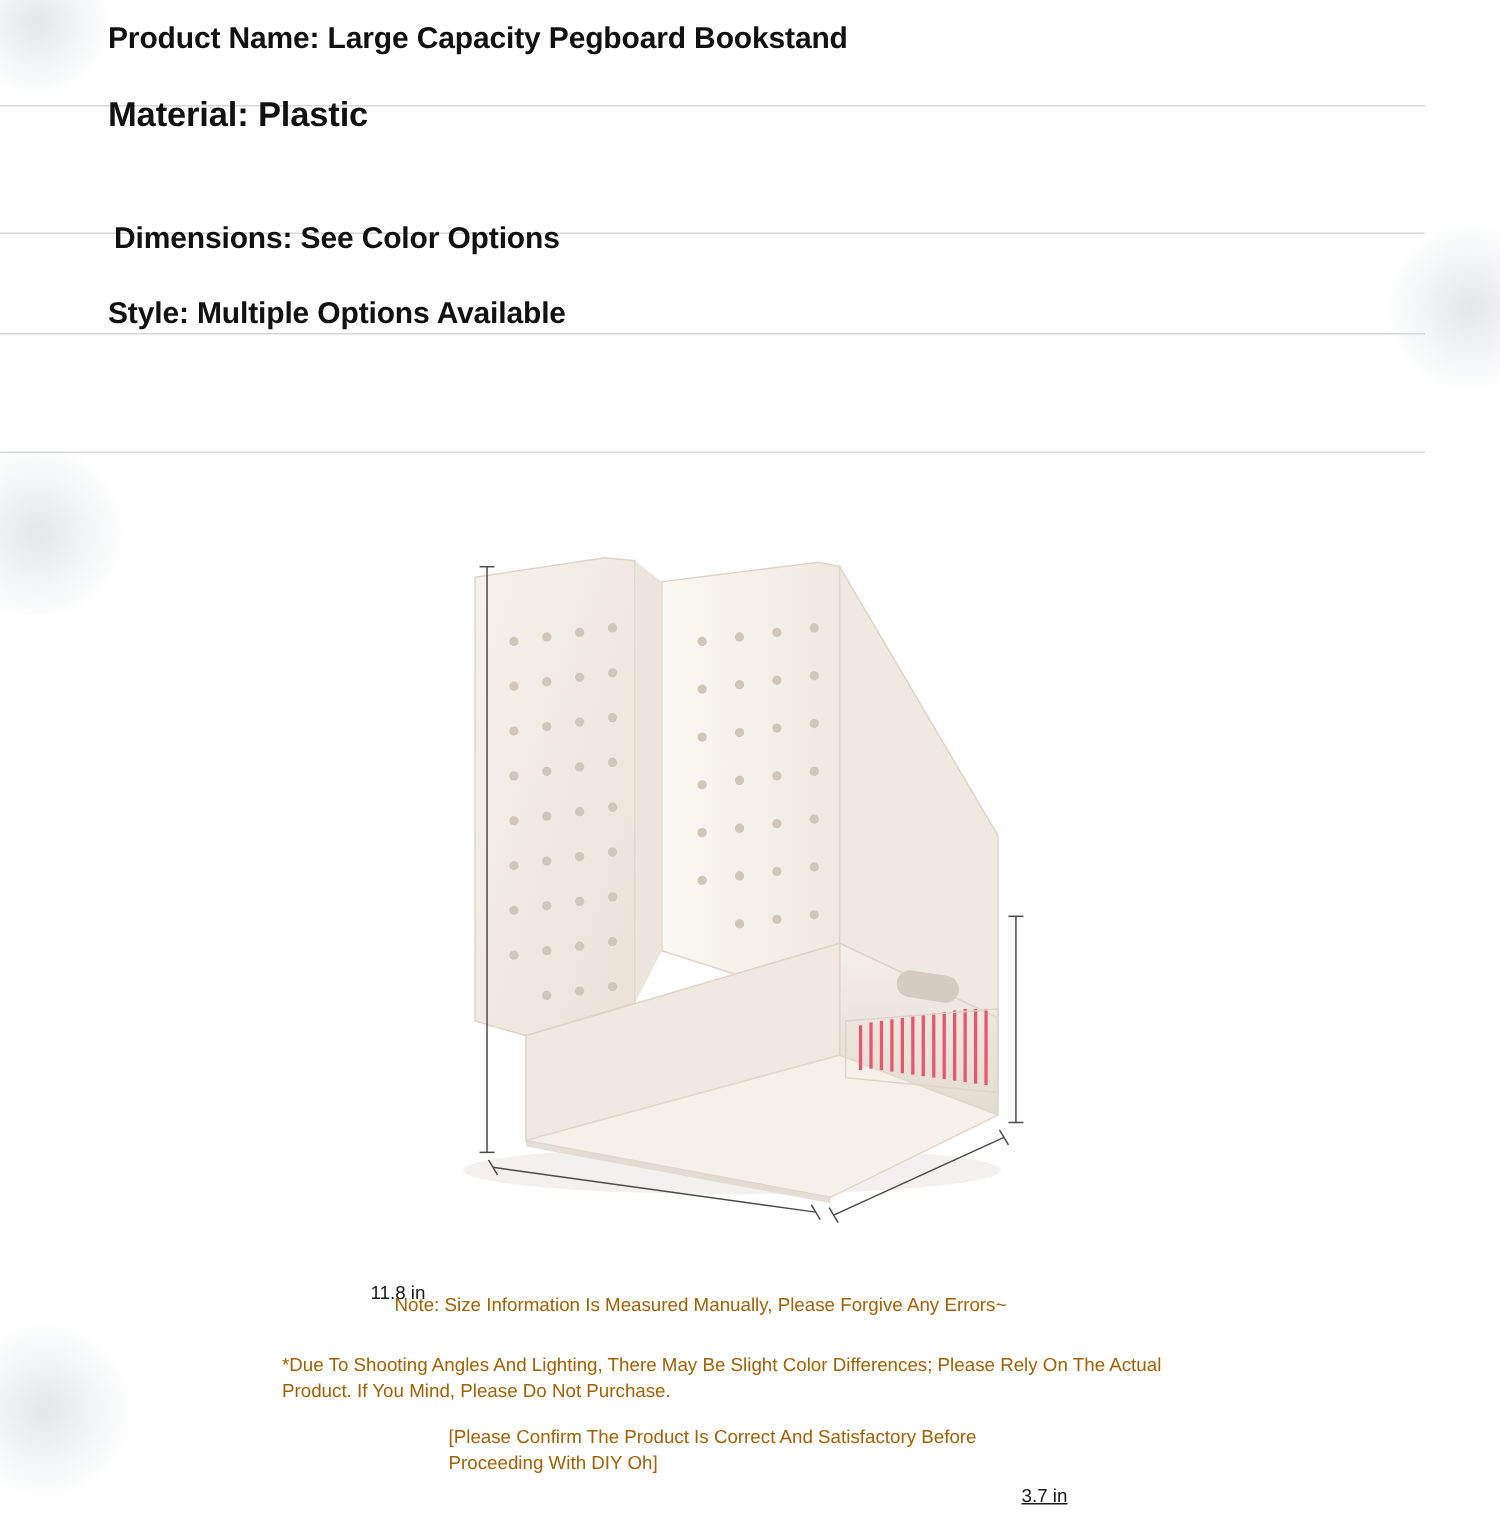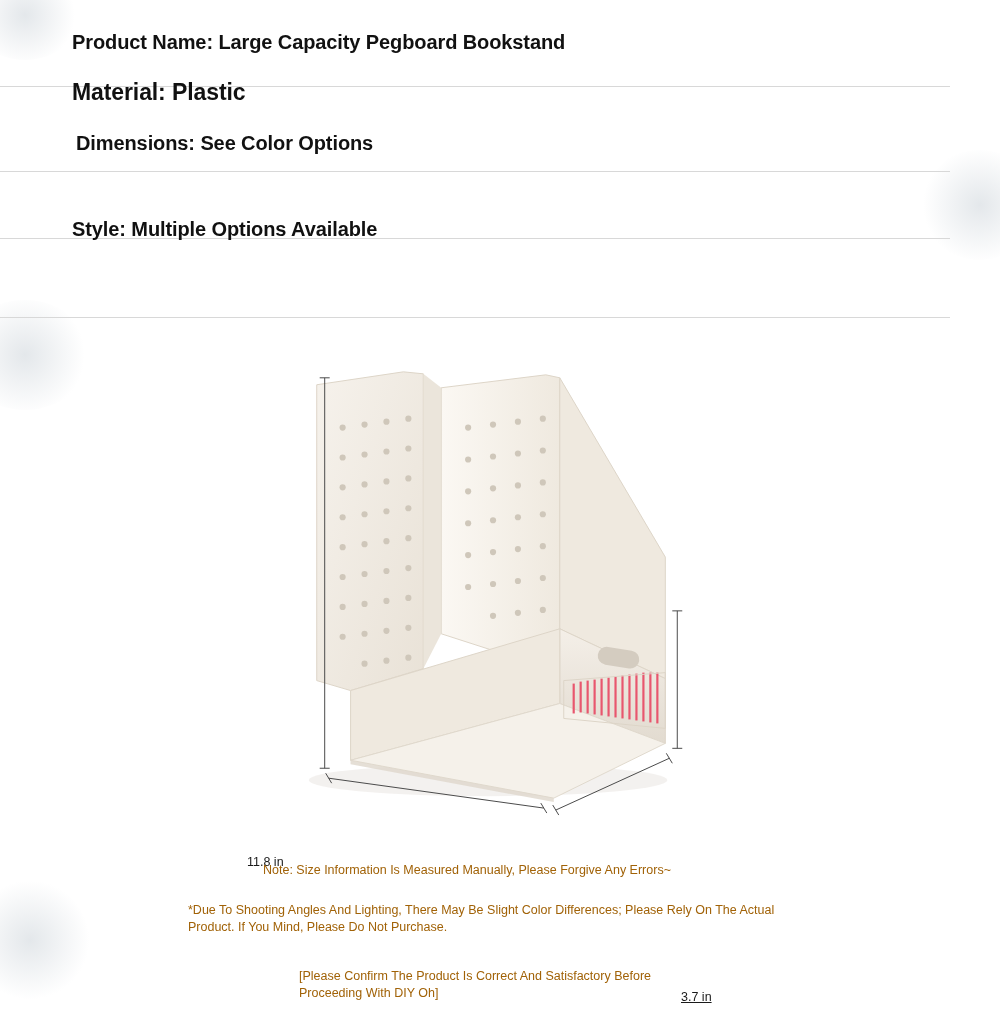--- a/index.html
+++ b/index.html
@@ -13,42 +13,42 @@
     position: relative;
     font-family: "Liberation Sans", sans-serif;
     color: #111111;
     overflow: hidden;
   }
 
   
   .spec-list {
     position: absolute;
     left: 0;
-    top: 16px;
+    top: 0;
     width: 920px;
   }
   .spec-row {
     position: relative;
     padding: 0 0 0 72px;
   }
   .spec-label {
     font-weight: bold;
     line-height: 1.28;
     letter-spacing: -0.1px;
     display: block;
     max-width: 560px;
   }
   .spec-row.r1 { padding-top: 14px; }
   .spec-row.r1 .spec-label { font-size: 20px; }
   .spec-row.r2 { padding-top: 22px; }
   .spec-row.r2 .spec-label { font-size: 23px; }
   .spec-row.r3 { padding-top: 24px; padding-left: 76px; }
-  .spec-row.r3 .spec-label { font-size: 20px; }
+  .spec-row.r3 .spec-label { font-size: 20px; margin-top: 32px; }
   .spec-row.r4 { padding-top: 24px; }
-  .spec-row.r4 .spec-label { font-size: 20px; margin-top: 36px; }
+  .spec-row.r4 .spec-label { font-size: 20px; }
 
   .rule {
     position: absolute;
     left: 0;
     height: 1px;
     background: #d8d8d8;
     width: 950px;
   }
 
   
@@ -80,21 +80,21 @@
     width: 1000px;
   }
   .note {
     font-size: 12.5px;
     color: #a16207;
     line-height: 1.35;
     position: absolute;
   }
   .note-1 { left: 263px; top: 0px; }
   .note-2 { left: 188px; top: 40px; width: 625px; }
-  .note-3 { left: 299px; top: 106px; width: 405px; }
+  .note-3 { left: 299px; top: 88px; width: 405px; }
 
   
   .blotch {
     position: absolute;
     border-radius: 50%;
     background: radial-gradient(circle, rgba(205,212,218,0.55) 0%, rgba(255,255,255,0) 70%);
     pointer-events: none;
   }
   .blotch.tl { left: -30px; top: -30px; width: 110px; height: 90px; }
   .blotch.ml { left: -40px; top: 300px; width: 130px; height: 110px; }

